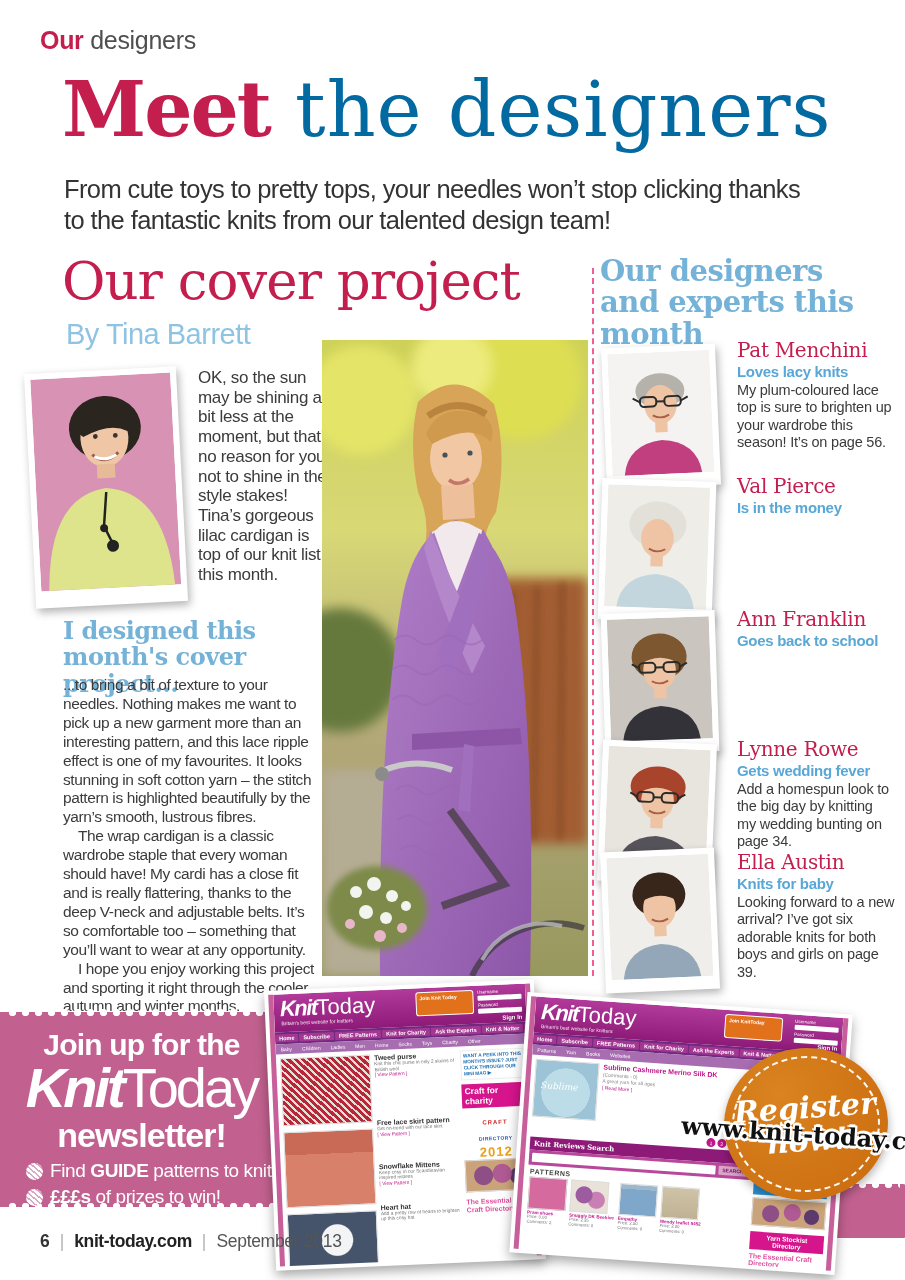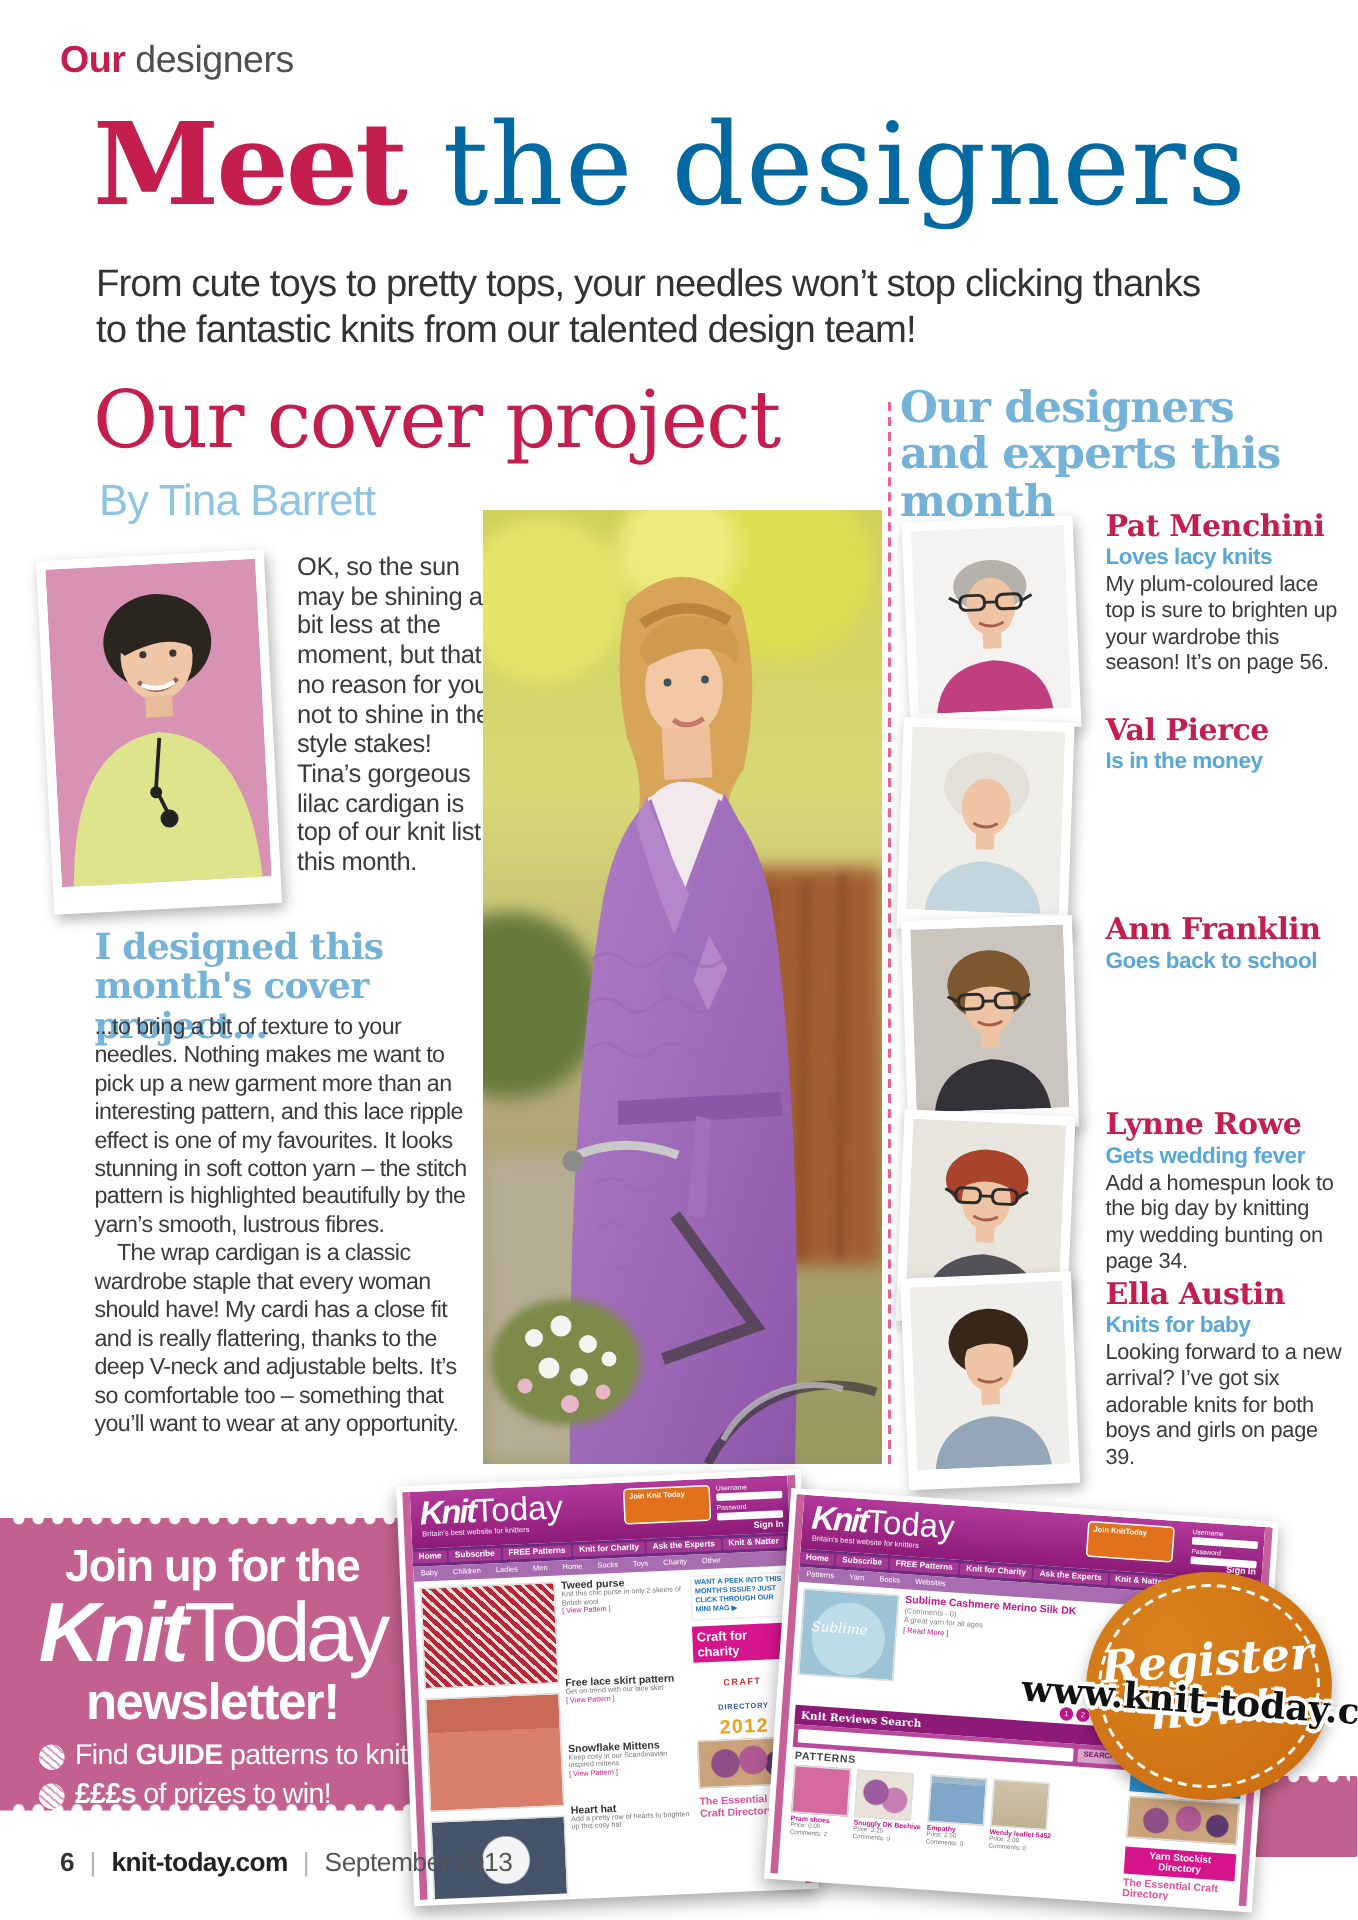--- a/index.html
+++ b/index.html
@@ -22,21 +22,21 @@
   .subhead{left:63px;top:618px;width:300px;font-family:"DejaVu Serif",serif;font-weight:bold;
            font-size:24px;line-height:1.1;color:#74b2d7;letter-spacing:-0.5px;}
   .bodycopy{left:63px;top:676px;width:259px;font-size:15.5px;line-height:1.22;letter-spacing:-0.4px;color:#3b3b3b;}
   .bodycopy p{margin:0;}
   .bodycopy p + p{text-indent:15px;}
   .dashsep{left:592px;top:268px;height:708px;width:0;border-left:2px dashed #ee5f95;}
   
   .panelhead{left:600px;top:256px;width:290px;font-family:"DejaVu Serif",serif;font-weight:bold;
              font-size:29px;line-height:1.08;color:#74b2d7;letter-spacing:-0.5px;}
   .dphoto{width:102px;height:122px;}
-  .dname{font-family:"DejaVu Serif",serif;font-weight:bold;font-size:20px;color:#c31e4e;letter-spacing:-0.3px;}
+  .dname{font-family:"DejaVu Serif",serif;font-weight:normal;font-size:20px;color:#c31e4e;letter-spacing:-0.3px;}
   .dtag{font-size:15px;font-weight:bold;color:#58a7d6;margin-top:1px;letter-spacing:-0.3px;}
   .ddesc{font-size:14.5px;line-height:1.2;margin-top:2px;letter-spacing:-0.2px;color:#3b3b3b;}
   .dtext{width:158px;}
   
   .stamp{left:0;top:1012px;width:283px;height:195px;background:#c2618f;z-index:3;color:#fff;}
   .dots-h{position:absolute;left:6px;right:6px;height:11px;
           background-image:radial-gradient(circle,#fff 3.4px,rgba(255,255,255,0) 4px);
           background-size:13px 11px;}
   .dots-v{position:absolute;top:6px;bottom:6px;width:11px;
           background-image:radial-gradient(circle,#fff 3.4px,rgba(255,255,255,0) 4px);
@@ -143,20 +143,21 @@
     <circle cx="66" cy="152" r="4" fill="#222"></circle>
       <circle cx="74" cy="170" r="6" fill="#222"></circle>
   </svg>
 </div>
 
 <div class="abs lede">OK, so the sun may be shining a bit less at the moment, but that’s no reason for you not to shine in the style stakes! Tina’s gorgeous lilac cardigan is top of our knit list this month.</div>
 <div class="abs subhead">I designed this month's cover project...</div>
 <div class="abs bodycopy">
   <p>...to bring a bit of texture to your needles. Nothing makes me want to pick up a new garment more than an interesting pattern, and this lace ripple effect is one of my favourites. It looks stunning in soft cotton yarn – the stitch pattern is highlighted beautifully by the yarn’s smooth, lustrous fibres.</p>
   <p>The wrap cardigan is a classic wardrobe staple that every woman should have! My cardi has a close fit and is really flattering, thanks to the deep V-neck and adjustable belts. It’s so comfortable too – something that you’ll want to wear at any opportunity.</p>
+  <p>I hope you enjoy working this project and sporting it right through the cooler autumn and winter months.</p>
 </div>
 
 <div class="abs" style="left:322px;top:340px;width:266px;height:636px;">
   <svg width="266" height="636" viewBox="0 0 266 636">
     <defs>
       <linearGradient id="pbg" x1="0" y1="0" x2="0" y2="1">
         <stop offset="0" stop-color="#cdd157"></stop>
           <stop offset=".3" stop-color="#d8d876"></stop>
         <stop offset=".62" stop-color="#b3a878"></stop>
           <stop offset="1" stop-color="#97985e"></stop>

